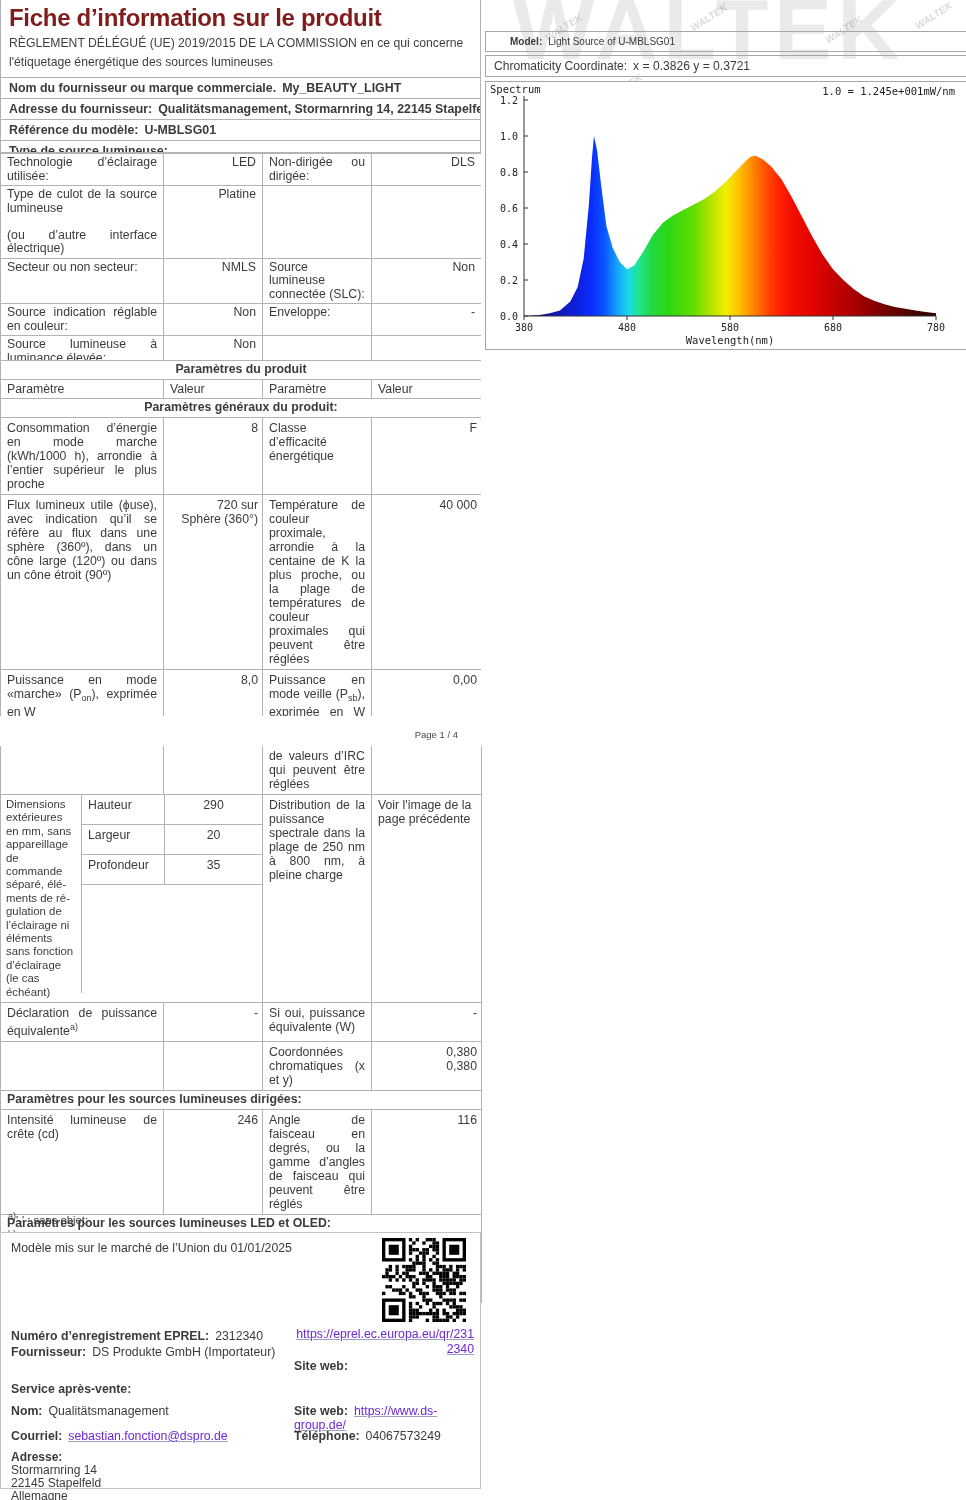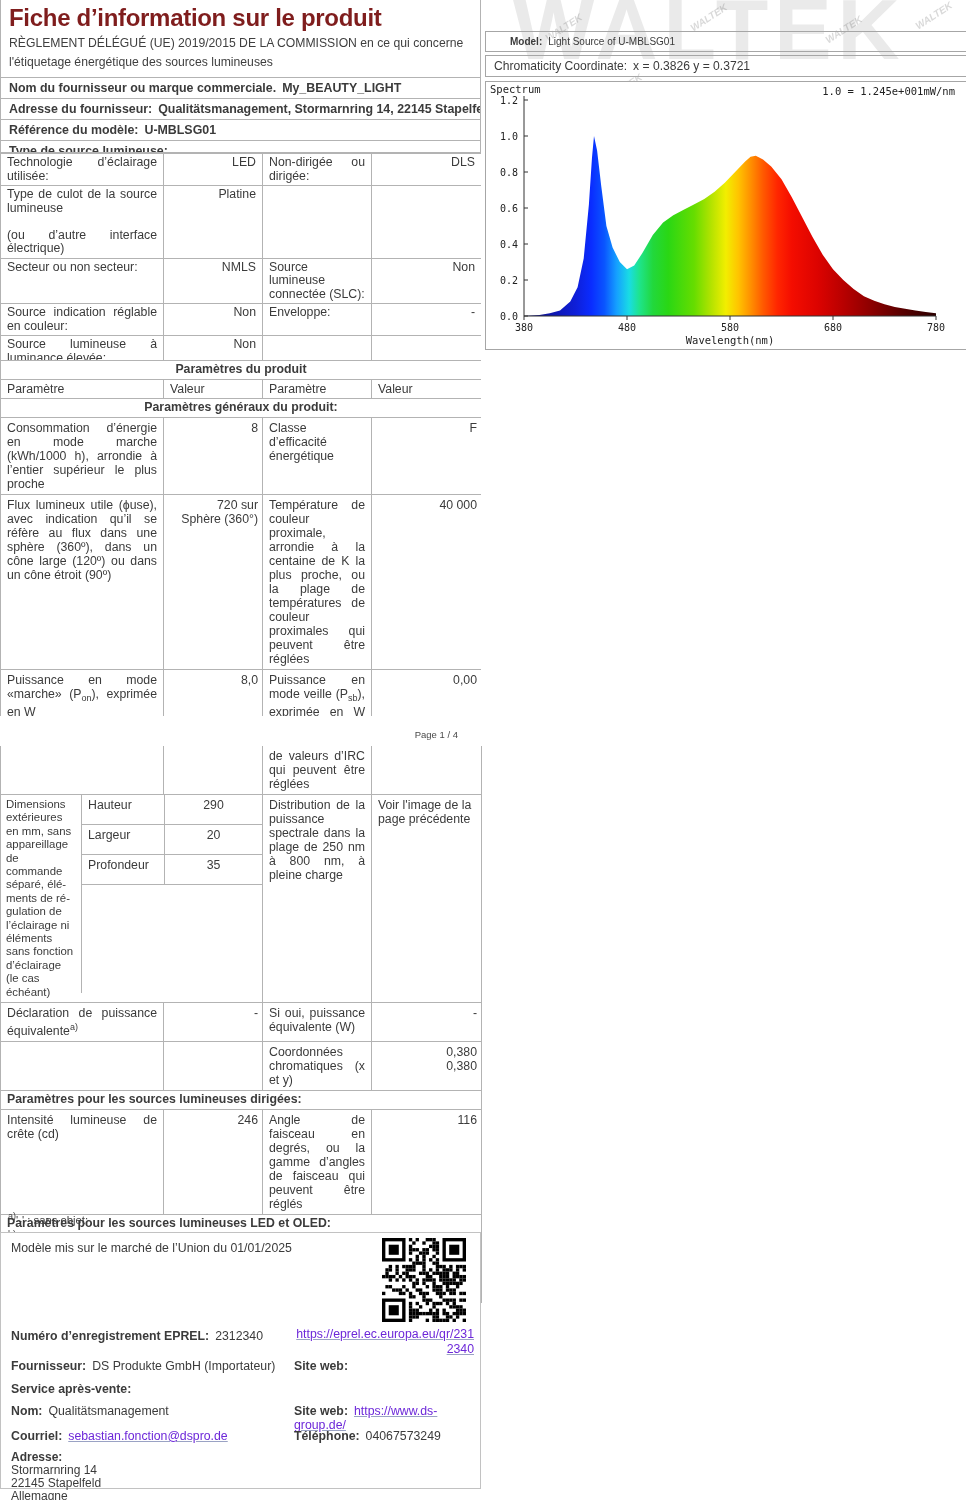--- a/index.html
+++ b/index.html
@@ -502,21 +502,21 @@
           <rect x="80.64" y="80.64" width="3.36" height="3.36" fill="#000"></rect>
         </svg></div>
 
     <div class="abs" style="left:10px; top:96px;">
       <span class="lbl">Numéro d’enregistrement EPREL:</span><span>2312340</span>
     </div>
     <div class="abs" style="left:293px; top:94px;">
       <a class="link eprel-link" href="#">https://eprel.ec.europa.eu/qr/2312340</a>
     </div>
 
-    <div class="abs" style="left:10px; top:126px;">
+    <div class="abs" style="left:10px; top:112px;">
       <span class="lbl">Fournisseur:</span><span>DS Produkte GmbH (Importateur)</span>
     </div>
     <div class="abs" style="left:293px; top:126px;">
       <span class="lbl">Site web:</span>
     </div>
 
     <div class="abs lbl" style="left:10px; top:149px;">Service après-vente:</div>
 
     <div class="abs" style="left:10px; top:171px;">
       <span class="lbl">Nom:</span><span>Qualitätsmanagement</span>

